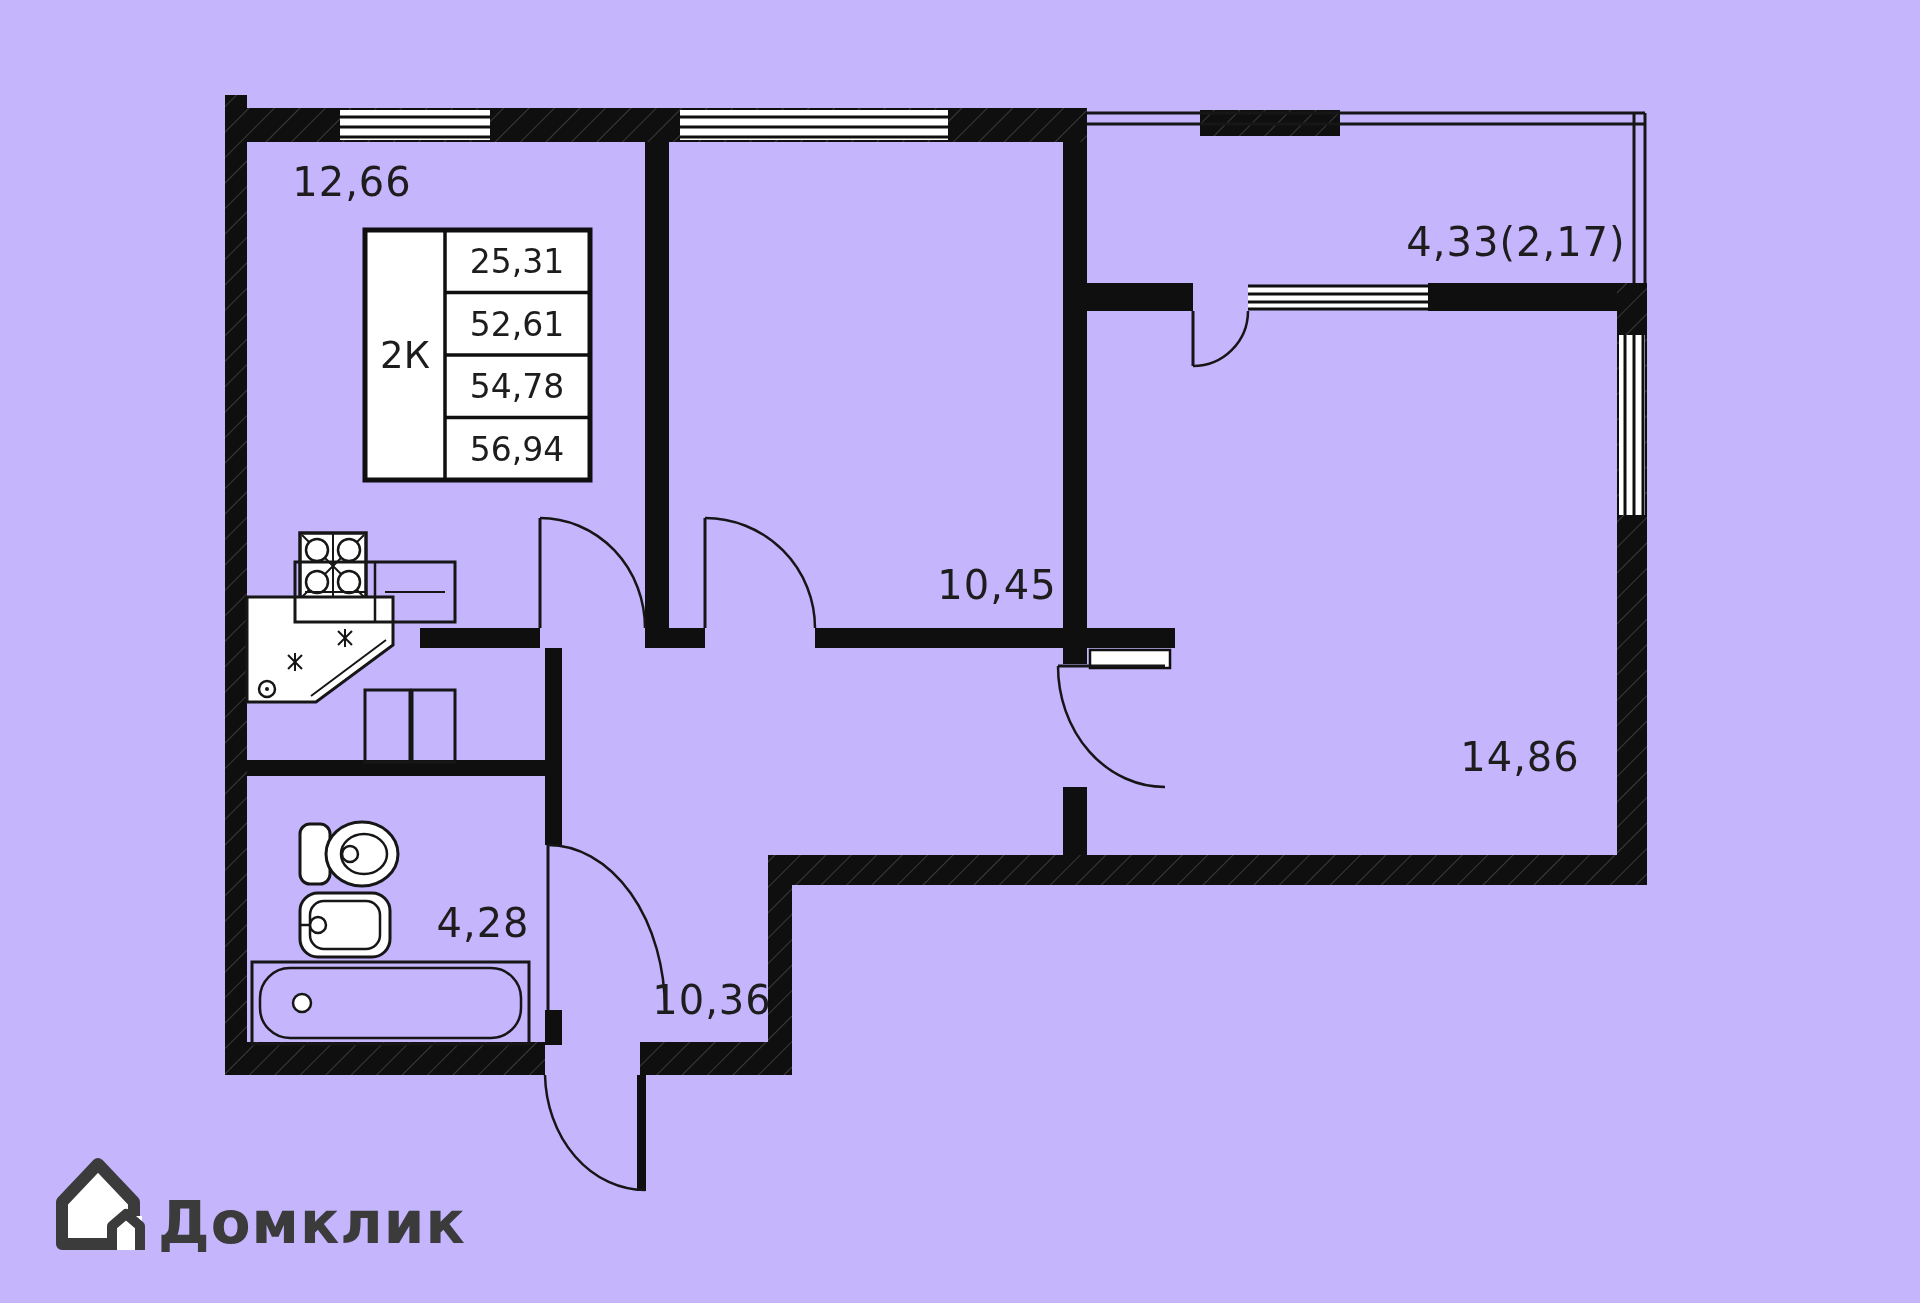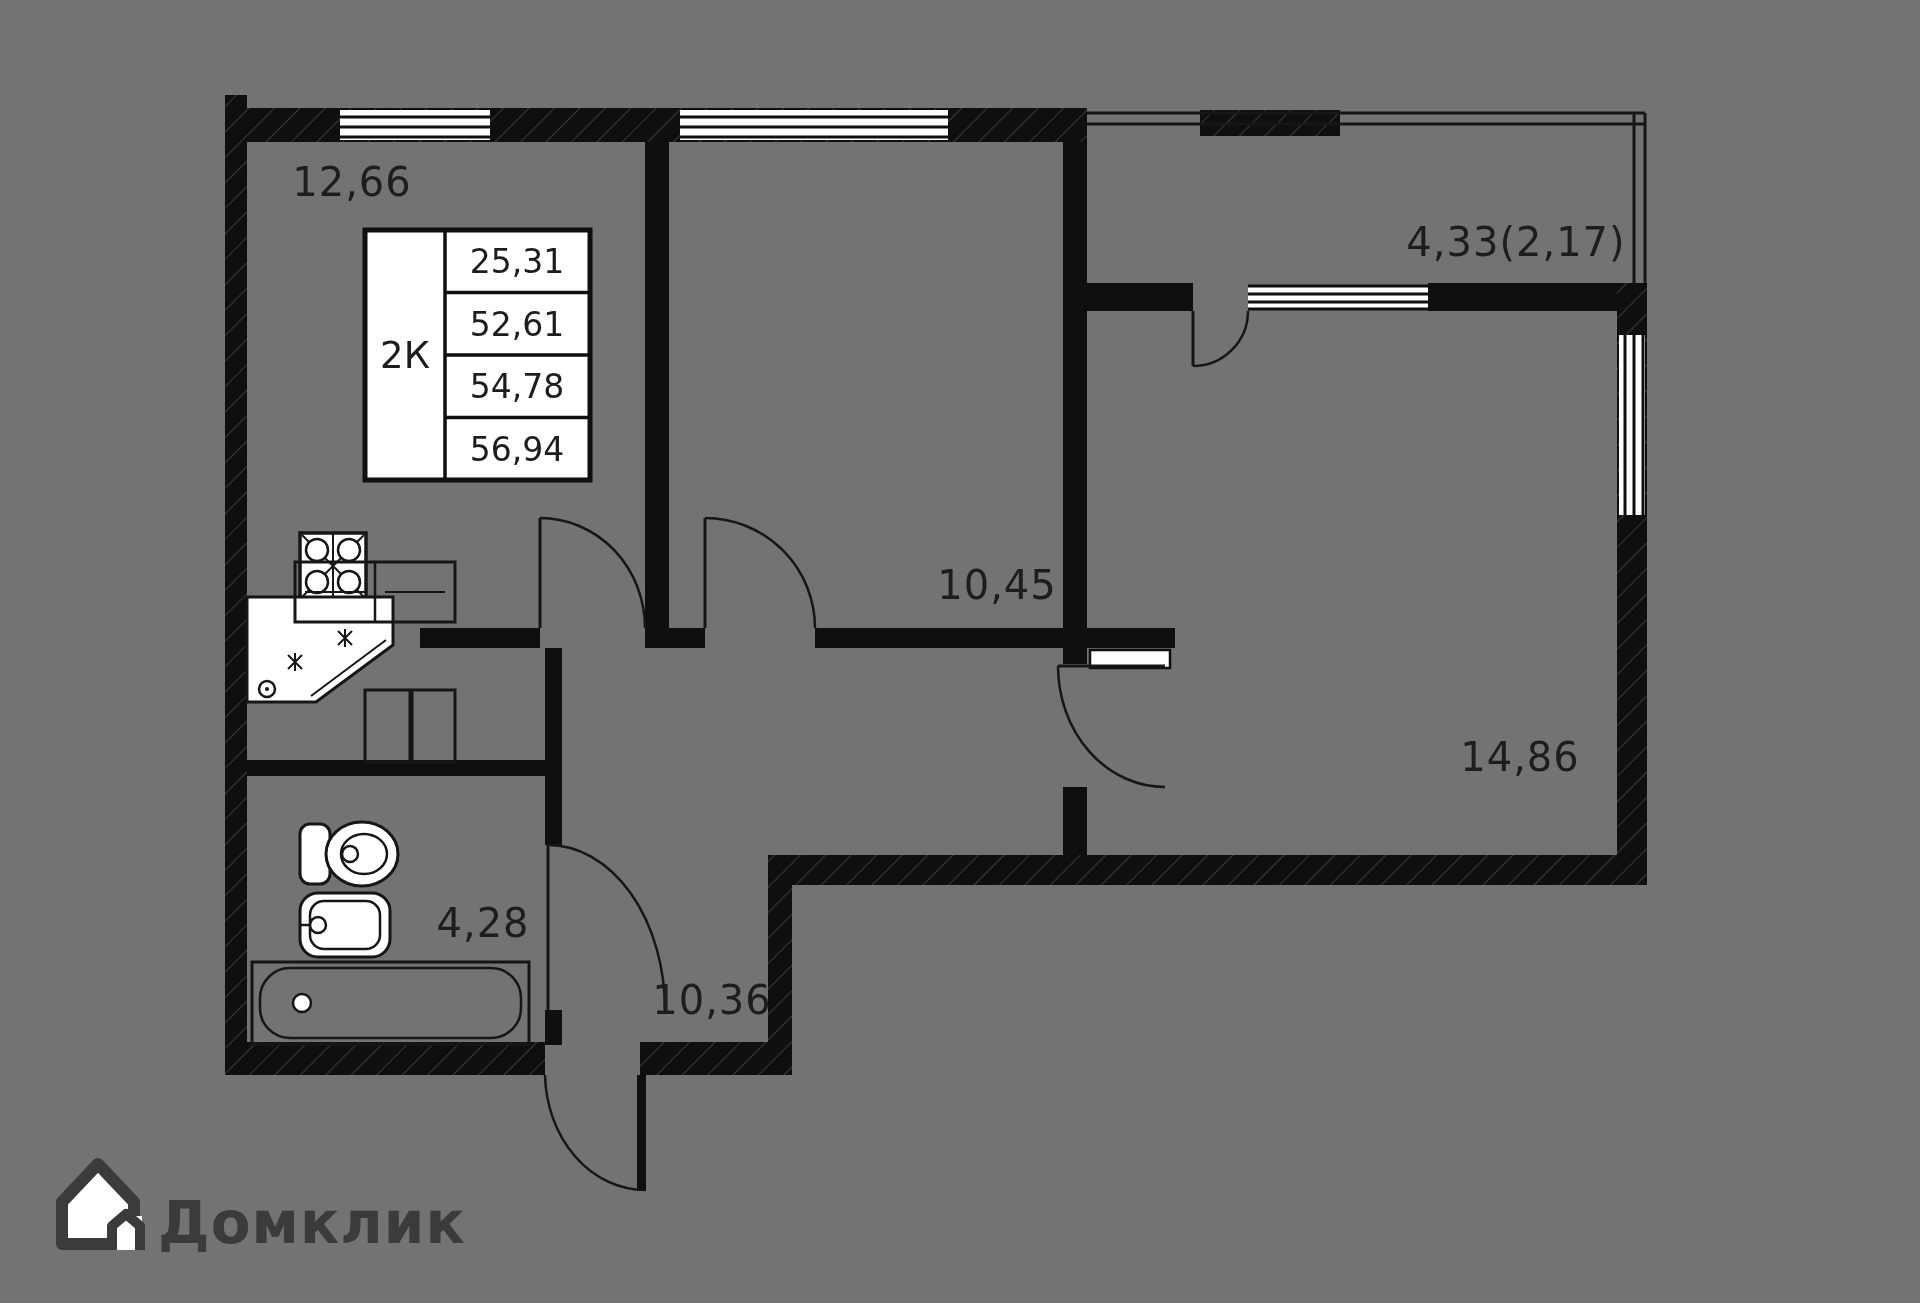--- a/index.html
+++ b/index.html
@@ -7,21 +7,21 @@
     padding: 0;
     background: #ffffff;
     width: 1920px;
     height: 1303px;
     overflow: hidden;
   }
   .plan-wrap {
     width: 1920px;
     height: 1303px;
     position: relative;
-    background: #737373;
+    background: #c4b5fd;
   }
   svg text {
     font-family: "DejaVu Sans", "Liberation Sans", sans-serif;
     fill: #1d1d1d;
   }
   text.room-label {
     font-size: 40px;
     font-weight: 500;
     letter-spacing: 1px;
   }

